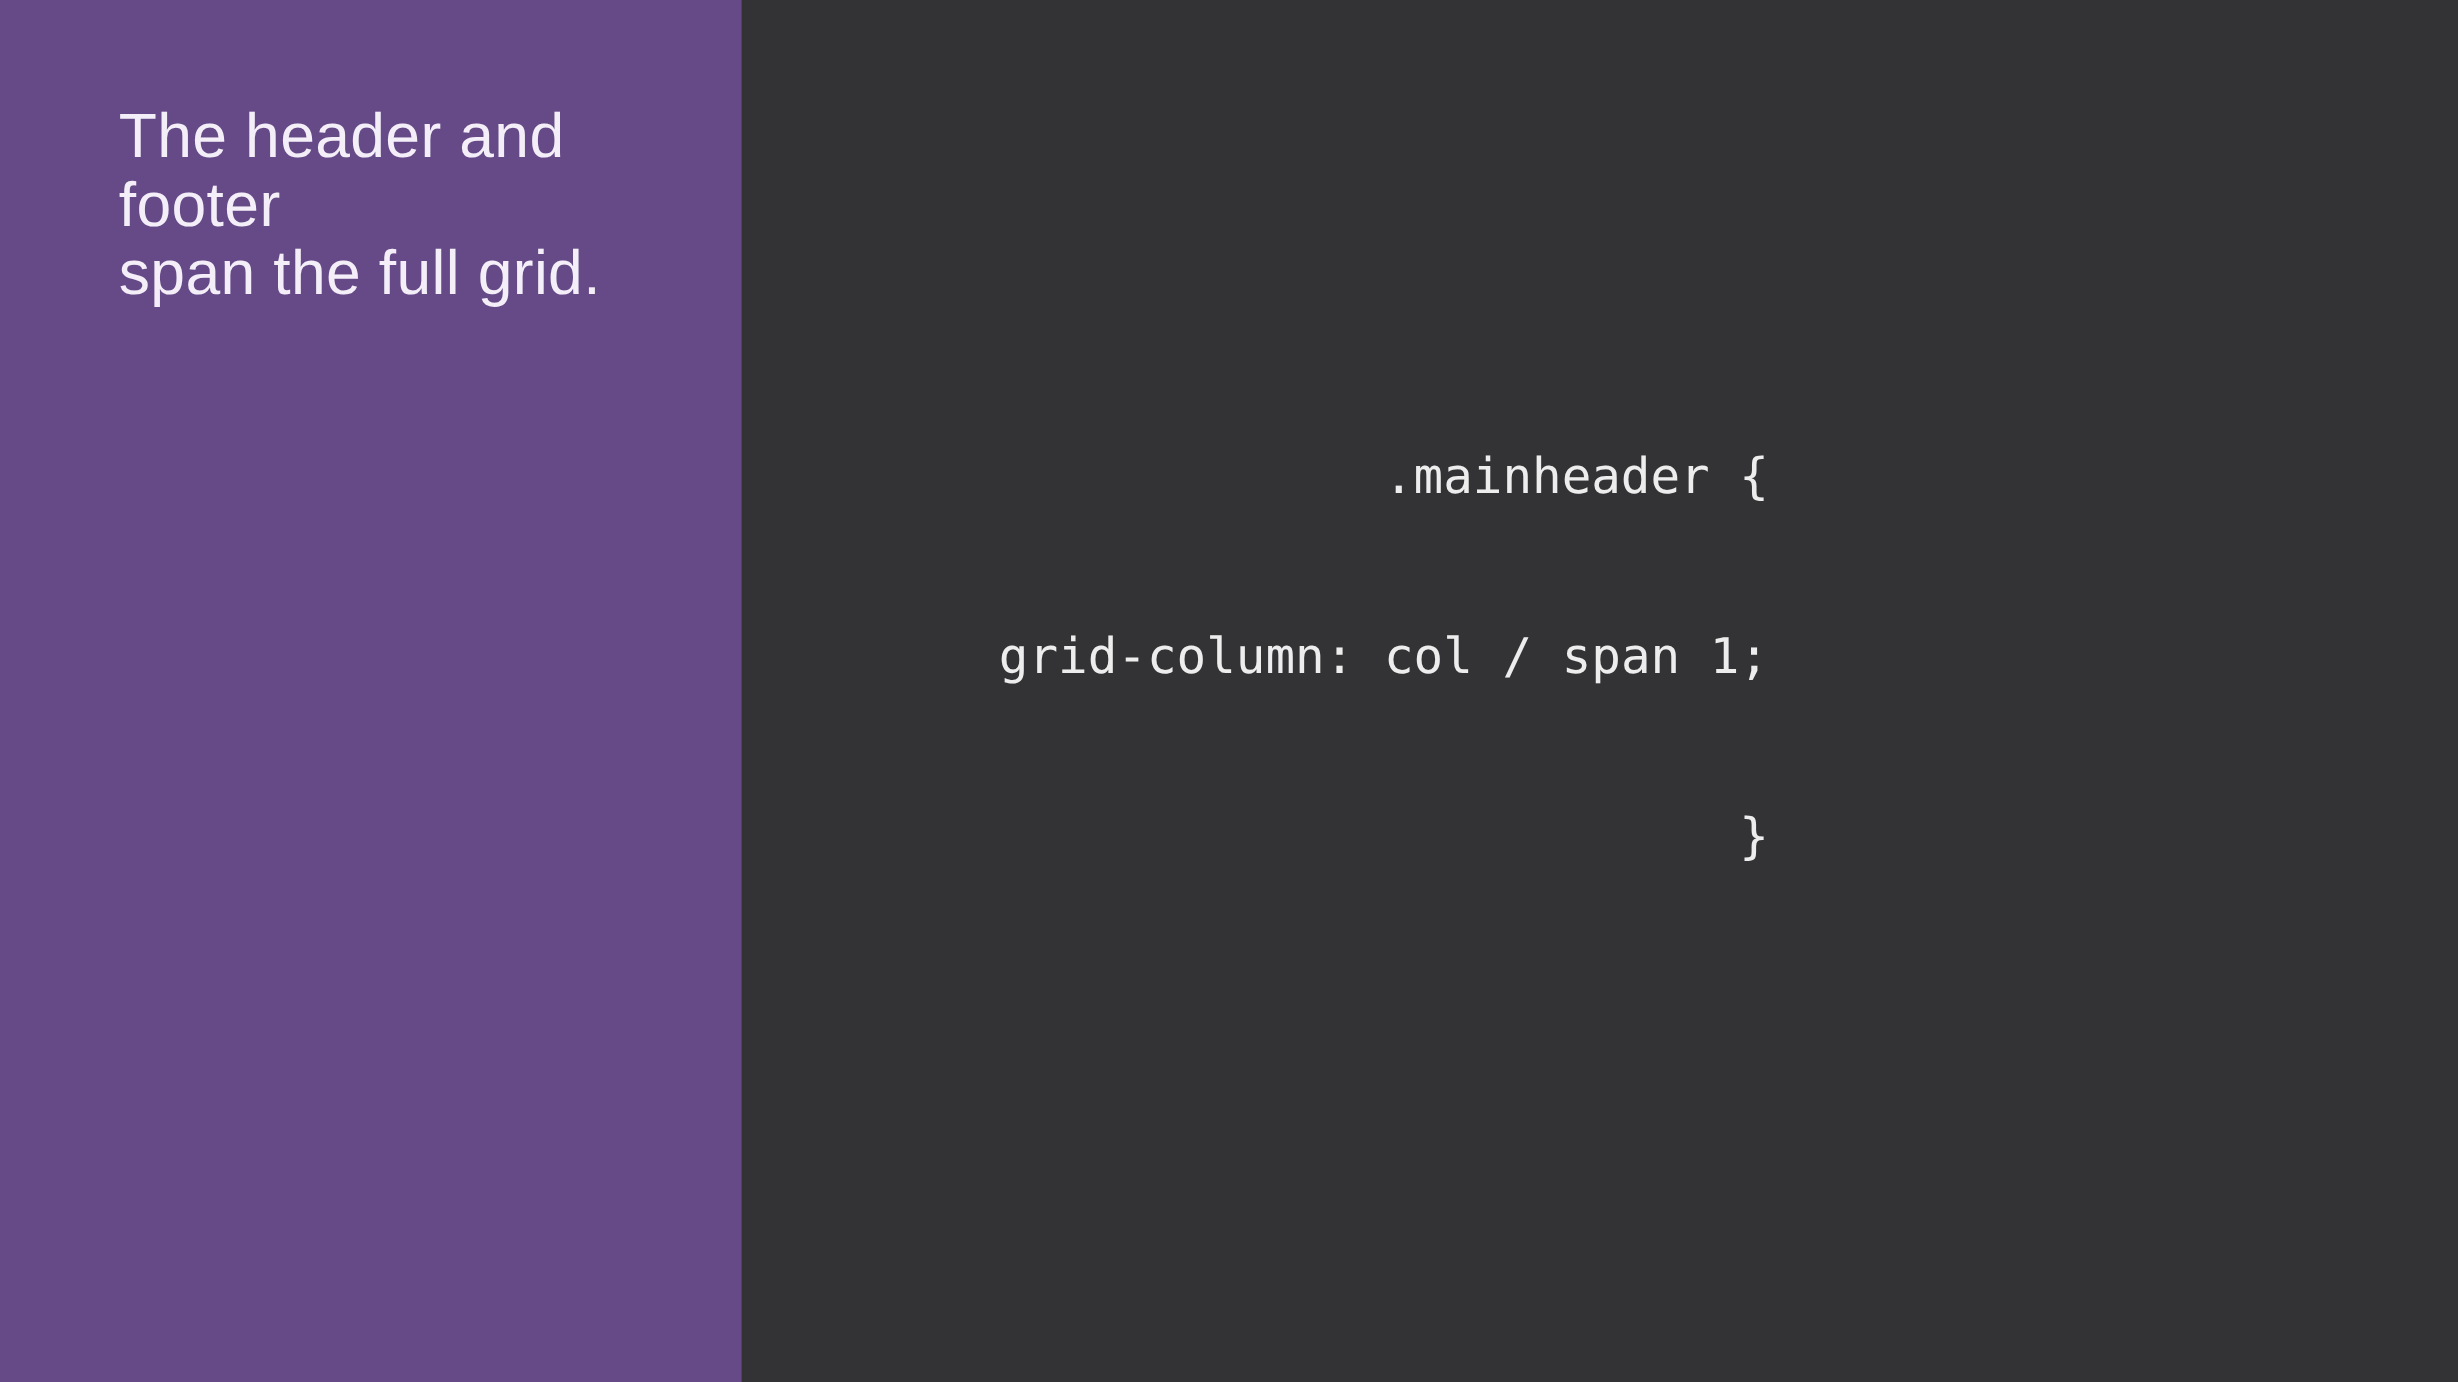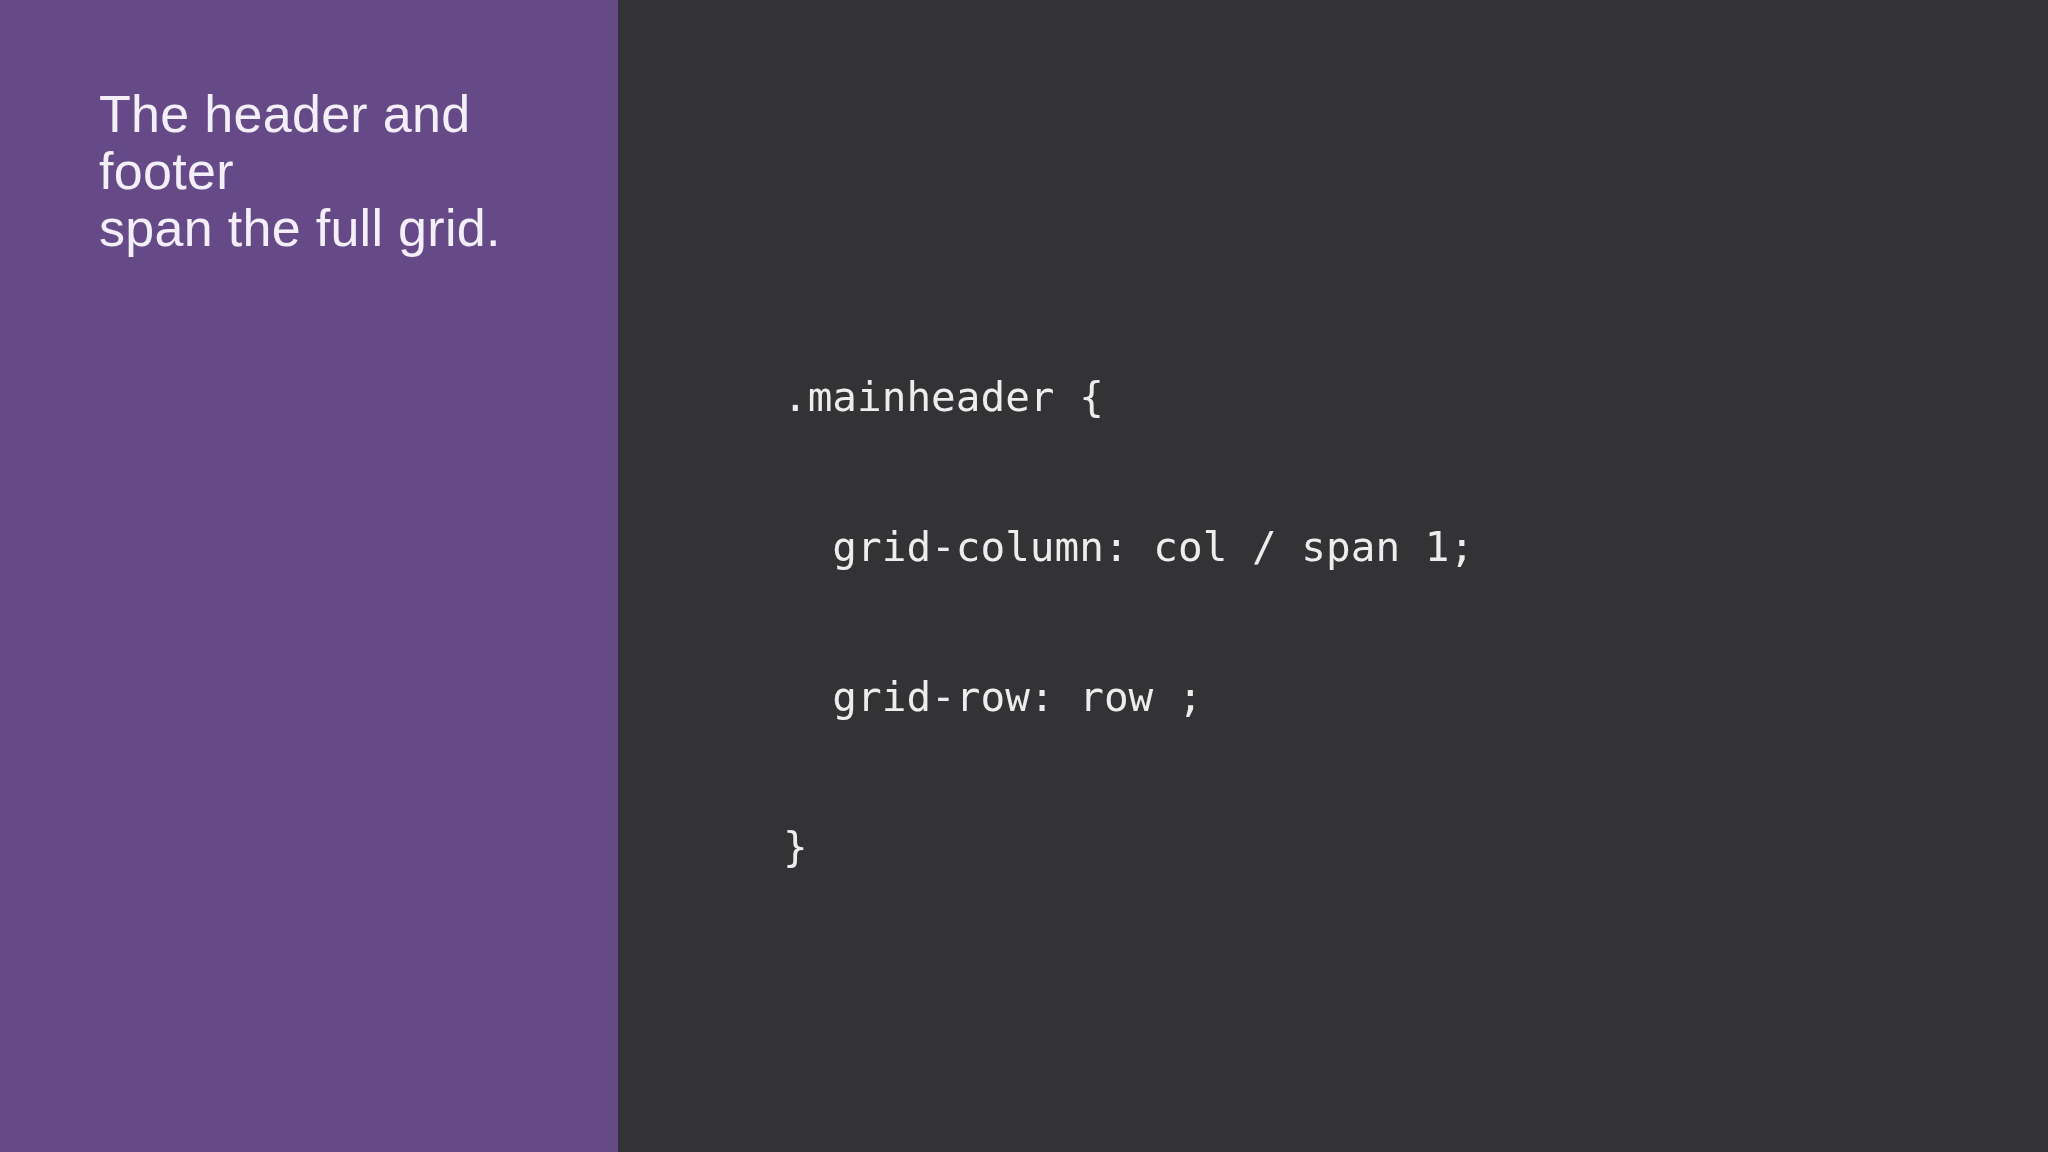--- a/index.html
+++ b/index.html
@@ -46,20 +46,21 @@
     left: 783px;
     top: 122px;
     font-family: "DejaVu Sans Mono", "Liberation Mono", monospace;
     font-size: 41px;
     line-height: 50px;
     color: #ededed;
     white-space: pre;
   }
   .code-block {
     margin: 0 0 50px 0;
+    text-align: right;
   }
   .code-line {
     display: block;
     height: 50px;
   }
 </style>
 </head>
 <body>
 
 <div class="stage">
@@ -73,21 +74,20 @@
       <p class="para">
       </p>
     </div>
   </div>
 
   <div class="code-area">
 
     <div class="code-block">
       <span class="code-line">.mainheader {</span>
       <span class="code-line">  grid-column: col / span 1;</span>
-      <span class="code-line">  grid-row: row ;</span>
       <span class="code-line">}</span>
     </div>
 
     
 
     
 
     
 
   </div>

